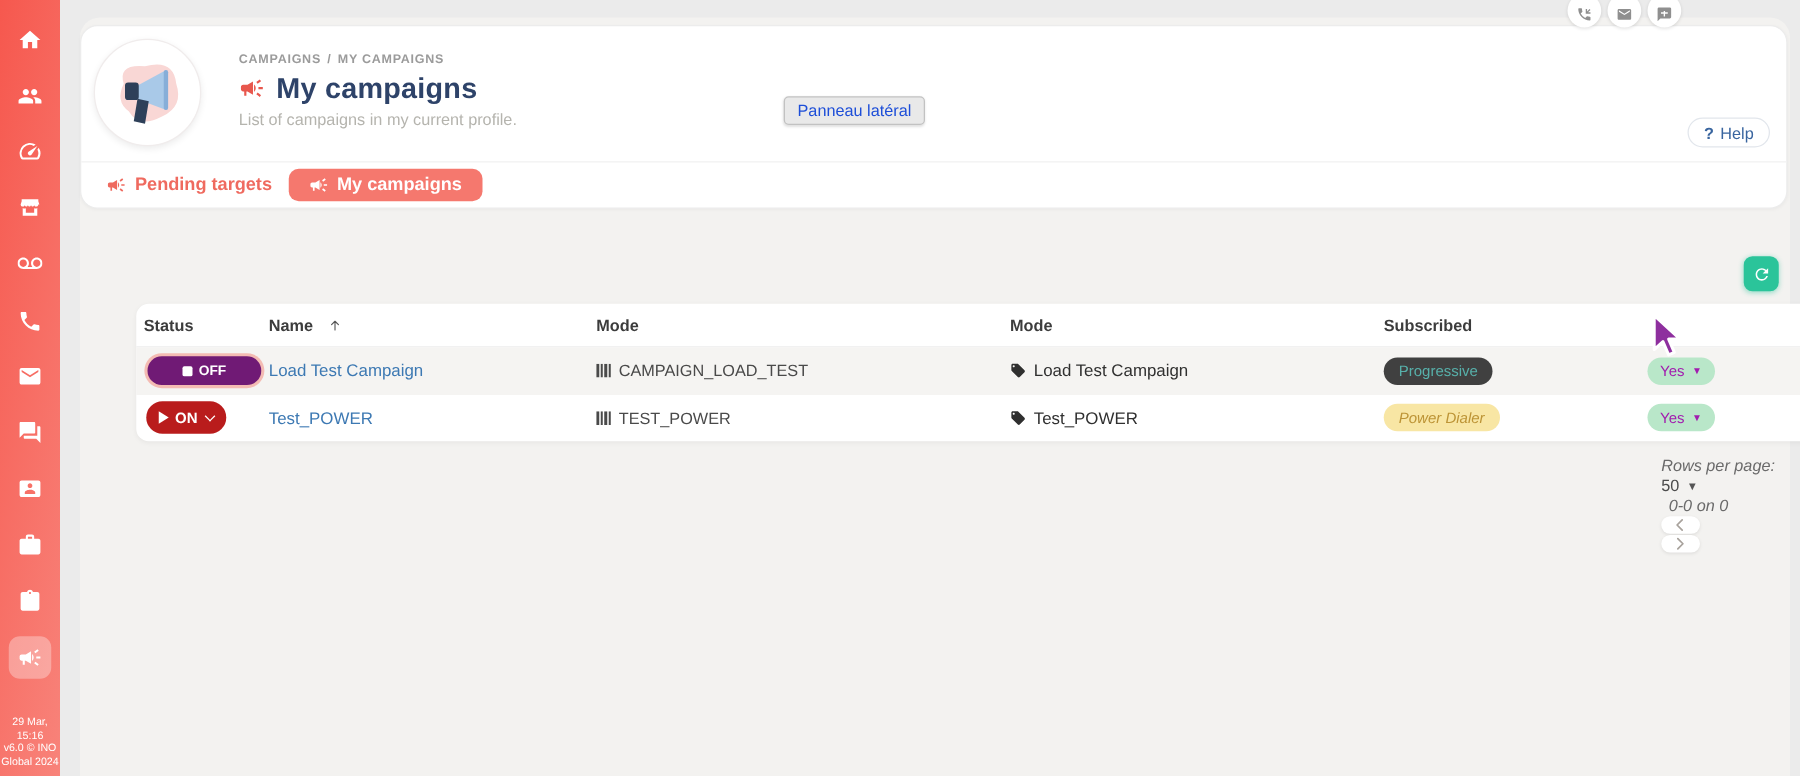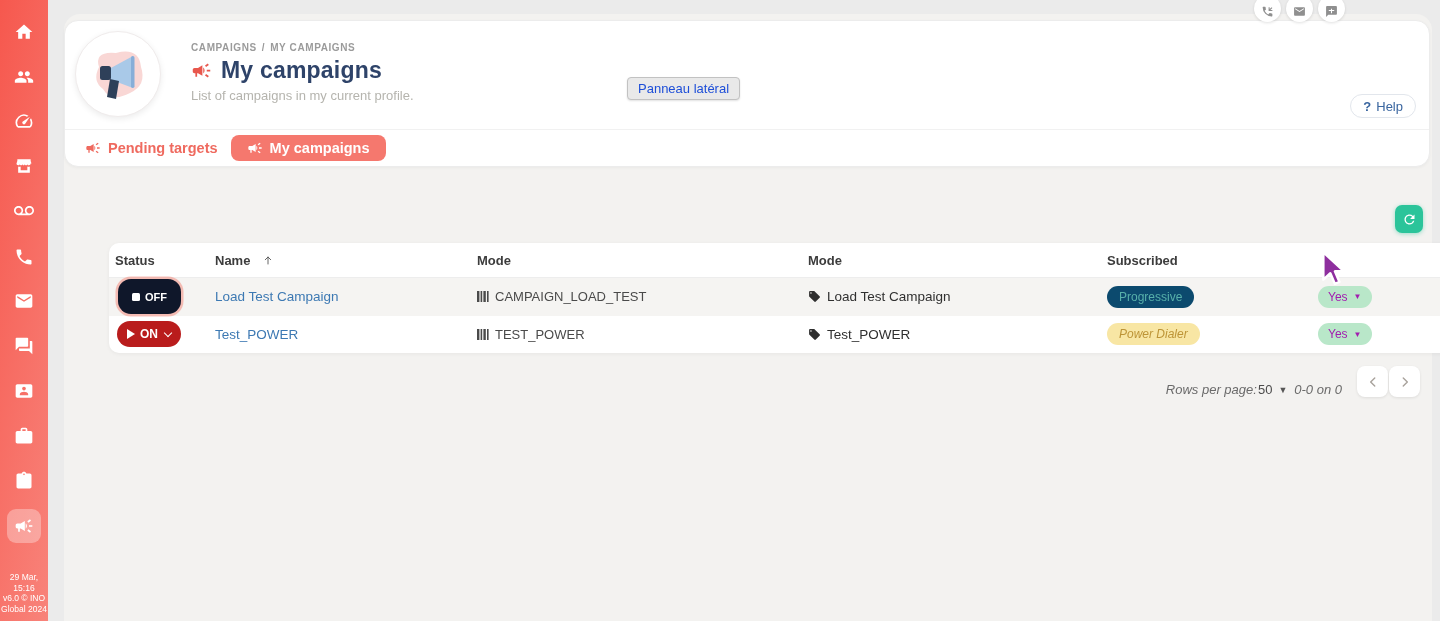--- a/index.html
+++ b/index.html
@@ -129,51 +129,51 @@
   .ref-text { color:#4a4a4a; }
   .alias-text { color:#303030; font-size:13.5px; }
   .tag-icon { color:#2f2f2f; } .tag-icon svg { width:13px; height:13px; }
   .barcode-icon { color:#4a4a4a; } .barcode-icon svg { width:12px; height:11px; }
 
   .pill-status {
     display:inline-flex; align-items:center; gap:5px;
     border-radius:13px; color:#fff; font-weight:bold; cursor:pointer;
   }
   .pill-off {
-    height:35px; padding:0 14px; margin-left:3px; background:#0f172a; font-size:11px;
+    height:23px; padding:0 28px; margin-left:3px; background:#701a75; font-size:11px;
     box-shadow:0 0 0 2.5px rgba(243,140,128,.55);
   }
   .pill-off .stop-sq { width:8px; height:8px; background:#fff; border-radius:1.5px; }
   .pill-on {
     height:26px; padding:0 10px; margin-left:2px; background:#b91c1c; font-size:12px;
   }
   .play-tri {
     width:0; height:0; border-left:8px solid #fff;
     border-top:5px solid transparent; border-bottom:5px solid transparent;
   }
   .chev-down {
     width:6px; height:6px; border-right:1.7px solid #fff; border-bottom:1.7px solid #fff;
     transform:rotate(45deg); margin-top:-3px; margin-left:2px;
   }
   .pill-mode {
     display:inline-flex; align-items:center; height:22px; padding:0 12px;
     border-radius:11px; font-size:12px;
   }
-  .mode-progressive { background:#0c4a6e; color:#57b0aa;text-align:center; }
+  .mode-progressive { background:#404040; color:#57b0aa;text-align:center; }
   .mode-power { background:#f8e6a4; color:#bd9436;font-style:italic; }
   .pill-yes {
     display:inline-flex; align-items:center; gap:6px; height:22px; padding:0 10px;
     border-radius:11px; background:#b9e7c9; color:#a21caf; font-size:12px; cursor:pointer;
   }
   .pill-yes .caret { font-size:8px; }
 
   
   .pagination {
     position:absolute; top:351px; right:12px; height:32px;
-    display:flex; align-items:flex-end; gap:1px;
+    display:flex; align-items:flex-start; gap:1px;flex-direction:column;
   }
   .pg-label { font-style:italic; font-size:13px; color:#6a6a6a; }
   .pg-select { display:flex; align-items:center; gap:6px; font-size:13px; color:#4c4c4c; cursor:pointer; }
   .pg-select .caret { font-size:9px; color:#555; }
   .pg-range { font-style:italic; font-size:13px; color:#6a6a6a; margin-left:6px; margin-right:14px; }
   .page-btn {
     width:31px; height:31px; background:#fff; border-radius:8px;
     box-shadow:0 1px 3px rgba(0,0,0,.09);
     display:flex; align-items:center; justify-content:center;
     color:#a8a29c; cursor:pointer;

